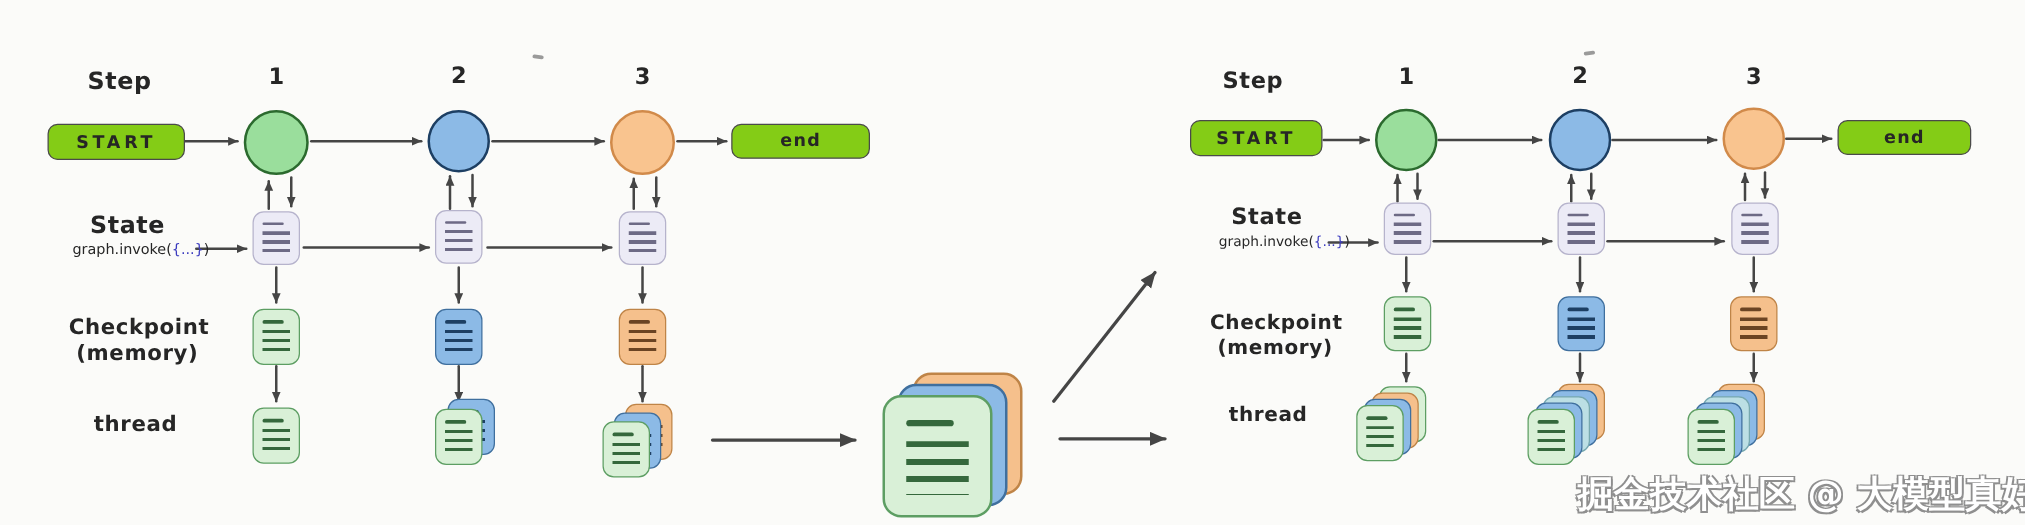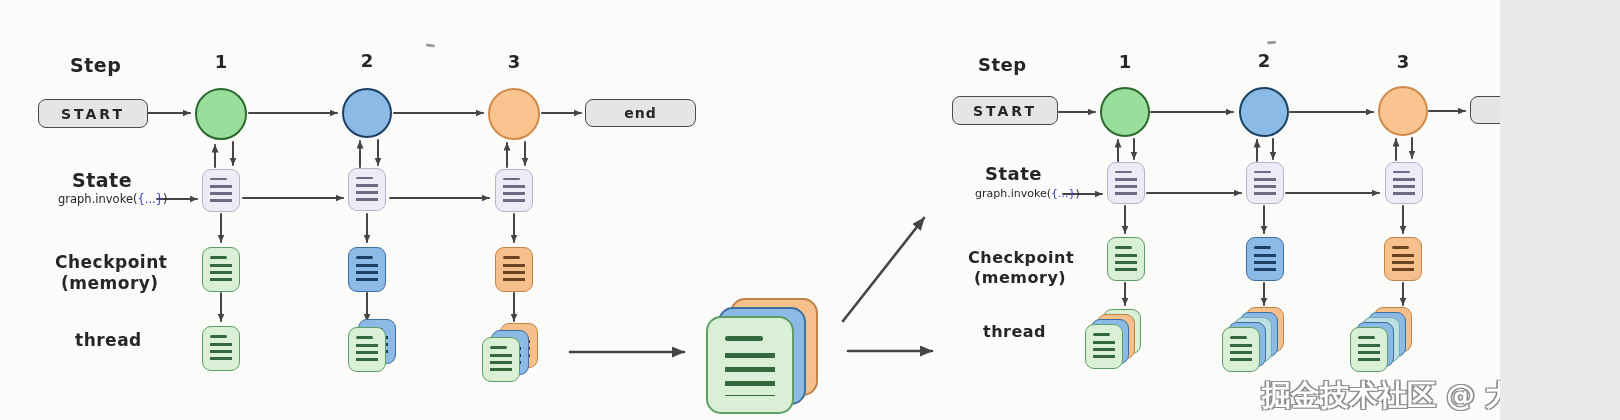--- a/index.html
+++ b/index.html
@@ -1,17 +1,17 @@
 <!DOCTYPE html>
 <html style="--arrow: #454545; --ink: #262626; --node_green_fill: #9ade9c; --node_green_border: #2b6a2e; --node_blue_fill: #8cbae6; --node_blue_border: #1d3f63; --node_orange_fill: #f9c48f; --node_orange_border: #d18a4a; --doc_state_fill: #ecebf6; --doc_state_border: #b6b3cc; --doc_state_line: #6d6a85; --doc_green_fill: #d9f0d7; --doc_green_border: #5d9e63; --doc_green_line: #35683c; --doc_blue_fill: #8cbae6; --doc_blue_border: #3f6f9e; --doc_blue_line: #1d3f63; --doc_orange_fill: #f5c08c; --doc_orange_border: #bf8447; --doc_orange_line: #6b4423; --doc_teal_fill: #bcdfe4; --doc_teal_border: #76a8b0; --doc_teal_line: #3d6e77; --box_border: #4a4a4a; --watermark_fill: #ffffff; --watermark_outline: #8f8f8f;"><head>
 <meta charset="utf-8">
 <style>
   html,body{margin:0;padding:0;}
   body{font-family:"DejaVu Sans","Liberation Sans",sans-serif;background:#e9e9e9;}
-  .canvas{position:relative;width:1500px;height:420px;background:#fbfbf9;overflow:hidden;}
+  .canvas{position:relative;width:1620px;height:420px;background:#fbfbf9;overflow:hidden;}
   .canvas *{box-sizing:border-box;}
 
   
   :root{
     --arrow:#454545;
     --ink:#262626;
     --node_green_fill:#9ade9c; --node_green_border:#2b6a2e;
     --node_blue_fill:#8cbae6;  --node_blue_border:#1d3f63;
     --node_orange_fill:#f9c48f;--node_orange_border:#d18a4a;
     --doc_state_fill:#ecebf6;  --doc_state_border:#b6b3cc; --doc_state_line:#6d6a85;
@@ -20,21 +20,21 @@
     --doc_orange_fill:#f5c08c; --doc_orange_border:#bf8447;--doc_orange_line:#6b4423;
     --doc_teal_fill:#bcdfe4;   --doc_teal_border:#76a8b0;  --doc_teal_line:#3d6e77;
     --box_border:#4a4a4a;
     --watermark_fill:#ffffff;  --watermark_outline:#8f8f8f;
   }
 
   .abs{position:absolute;}
   .lbl{position:absolute;color:var(--ink);font-weight:600;letter-spacing:.5px;white-space:nowrap;}
   .num{position:absolute;width:30px;text-align:center;color:var(--ink);font-weight:600;font-size:18px;}
 
-  .box{position:absolute;border:1.6px solid var(--box_border);border-radius:8px;background:#e5e5e5;
+  .box{position:absolute;border:1.6px solid var(--box_border);border-radius:8px;background:#84cc16;
        display:flex;align-items:center;justify-content:center;color:var(--ink);
        font-size:14px;font-weight:600;letter-spacing:3px;}
   .box.end{letter-spacing:1px;}
 
   .node{position:absolute;border-radius:50%;border:2.5px solid;}
   .node.green {background:var(--node_green_fill); border-color:var(--node_green_border);}
   .node.blue  {background:var(--node_blue_fill);  border-color:var(--node_blue_border);}
   .node.orange{background:var(--node_orange_fill);border-color:var(--node_orange_border);}
 
   .doc{position:absolute;width:38px;height:45px;border-radius:9px;border:1.8px solid var(--bd);background:var(--bg);}

